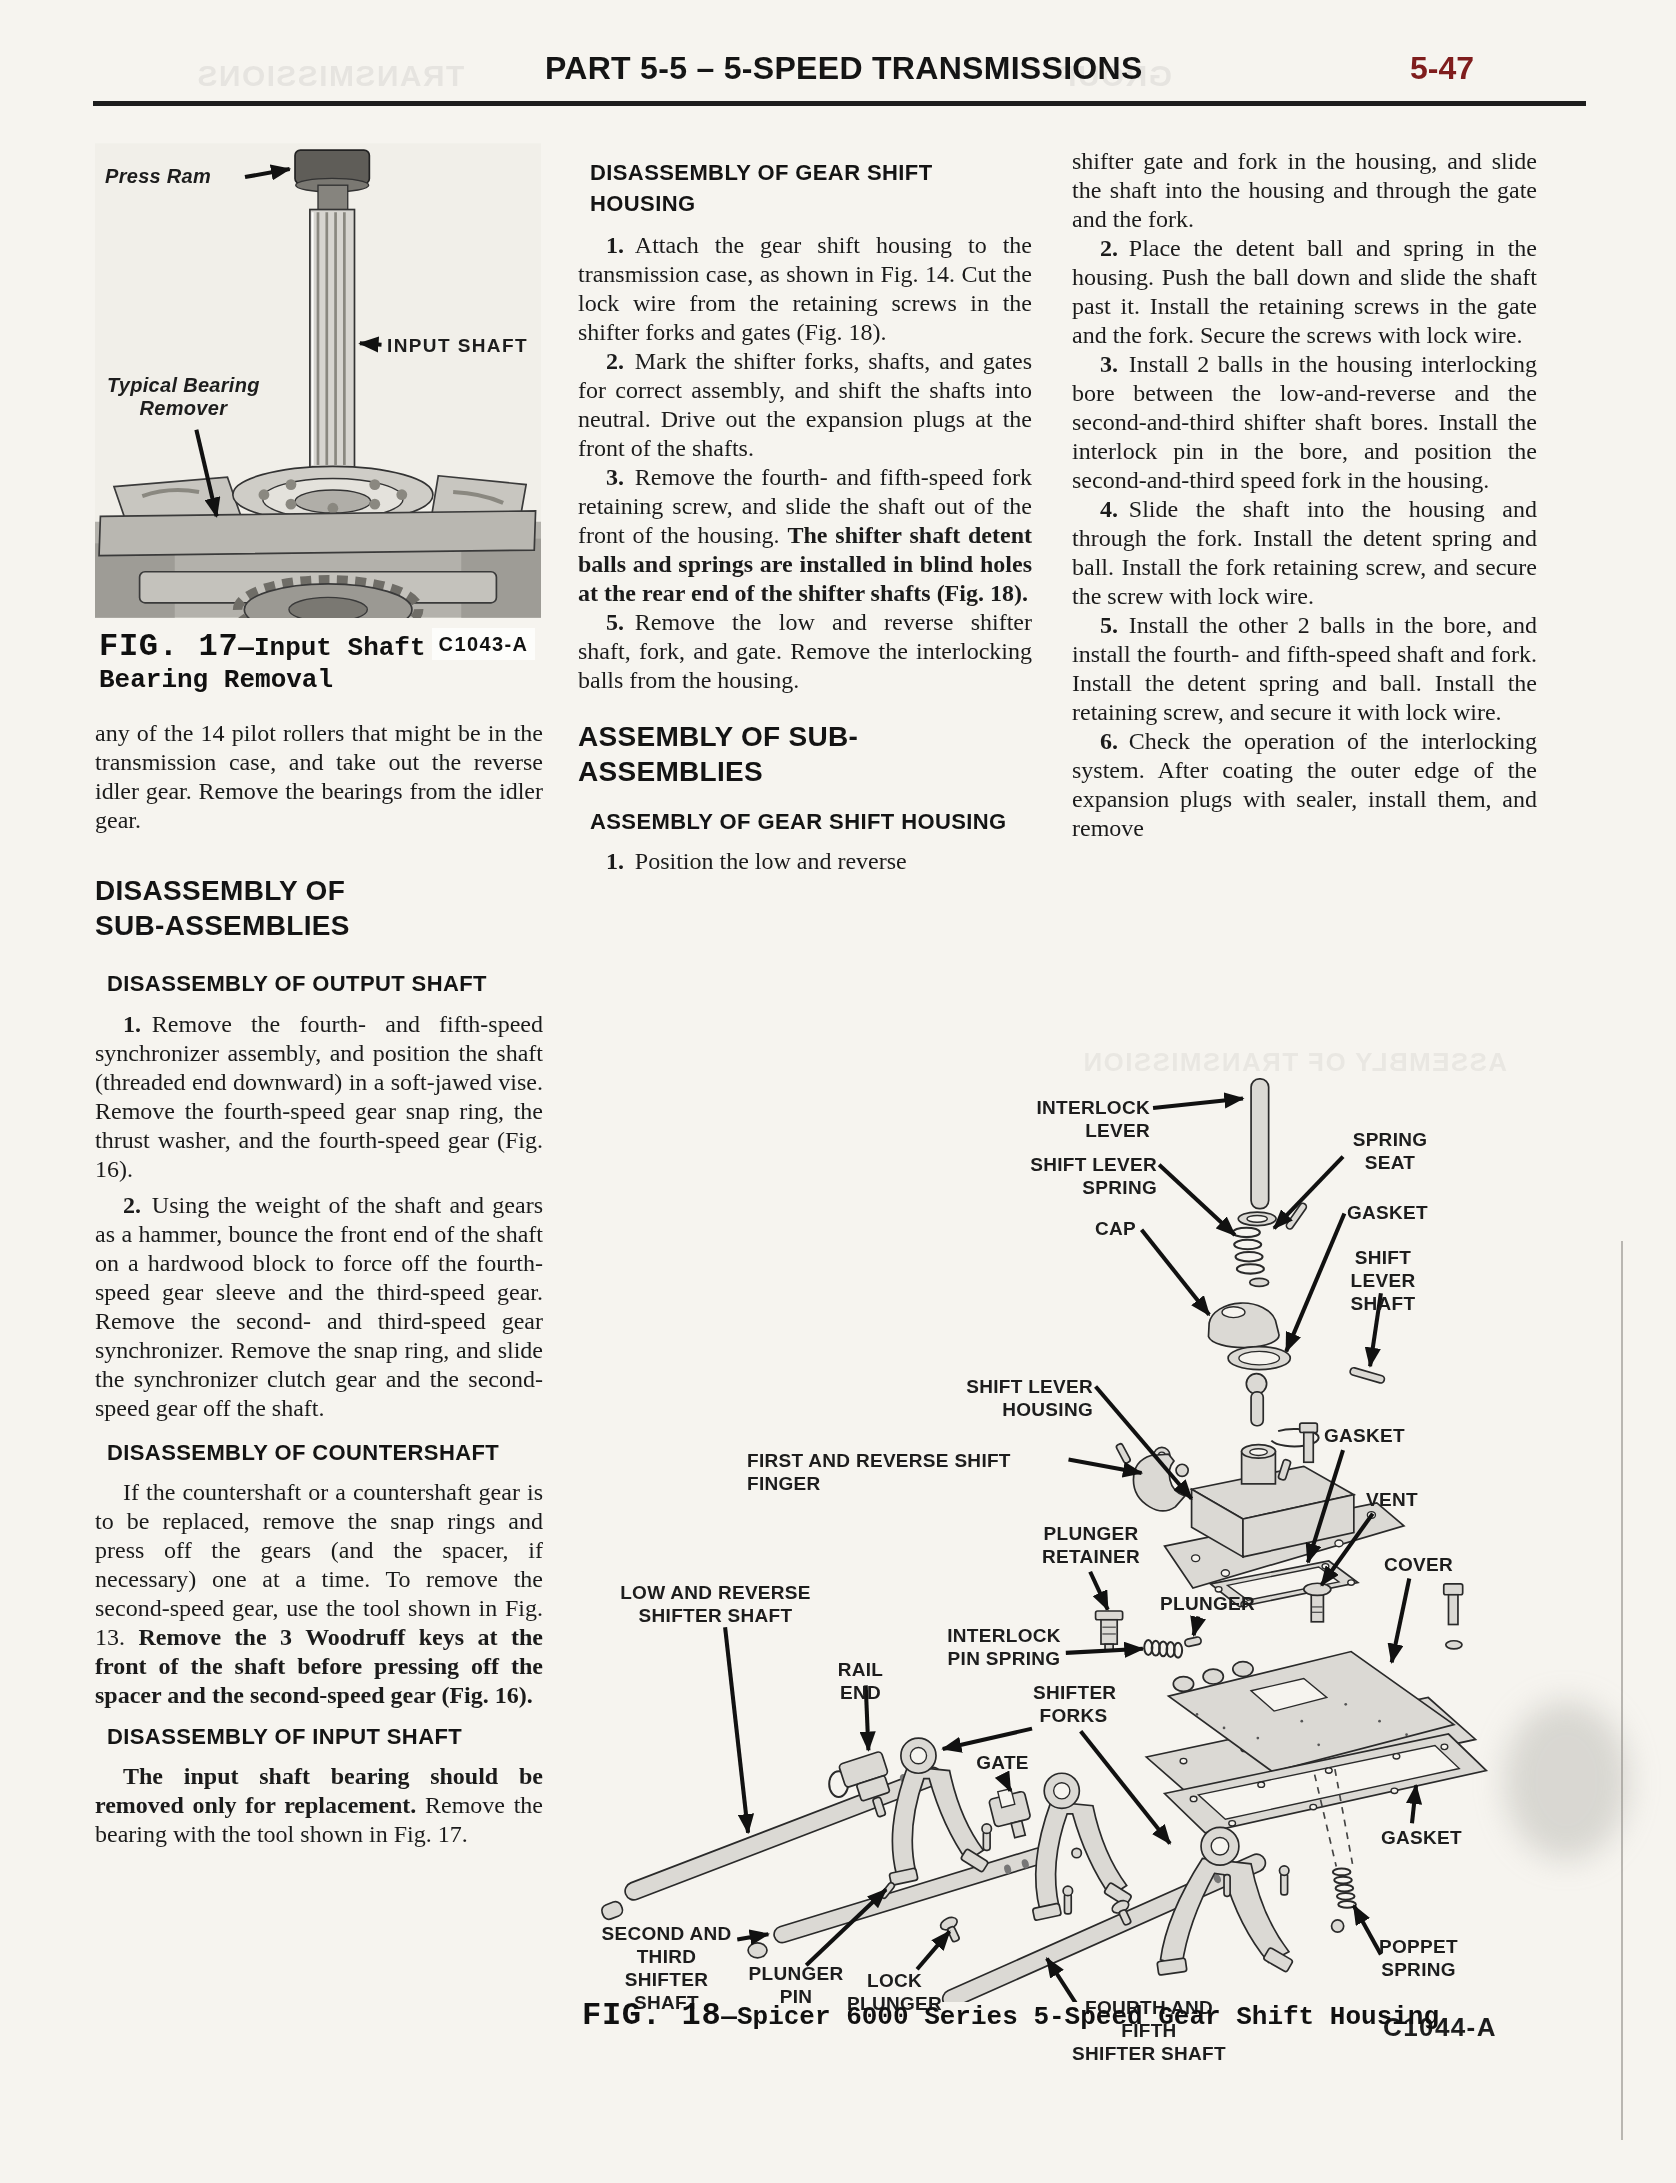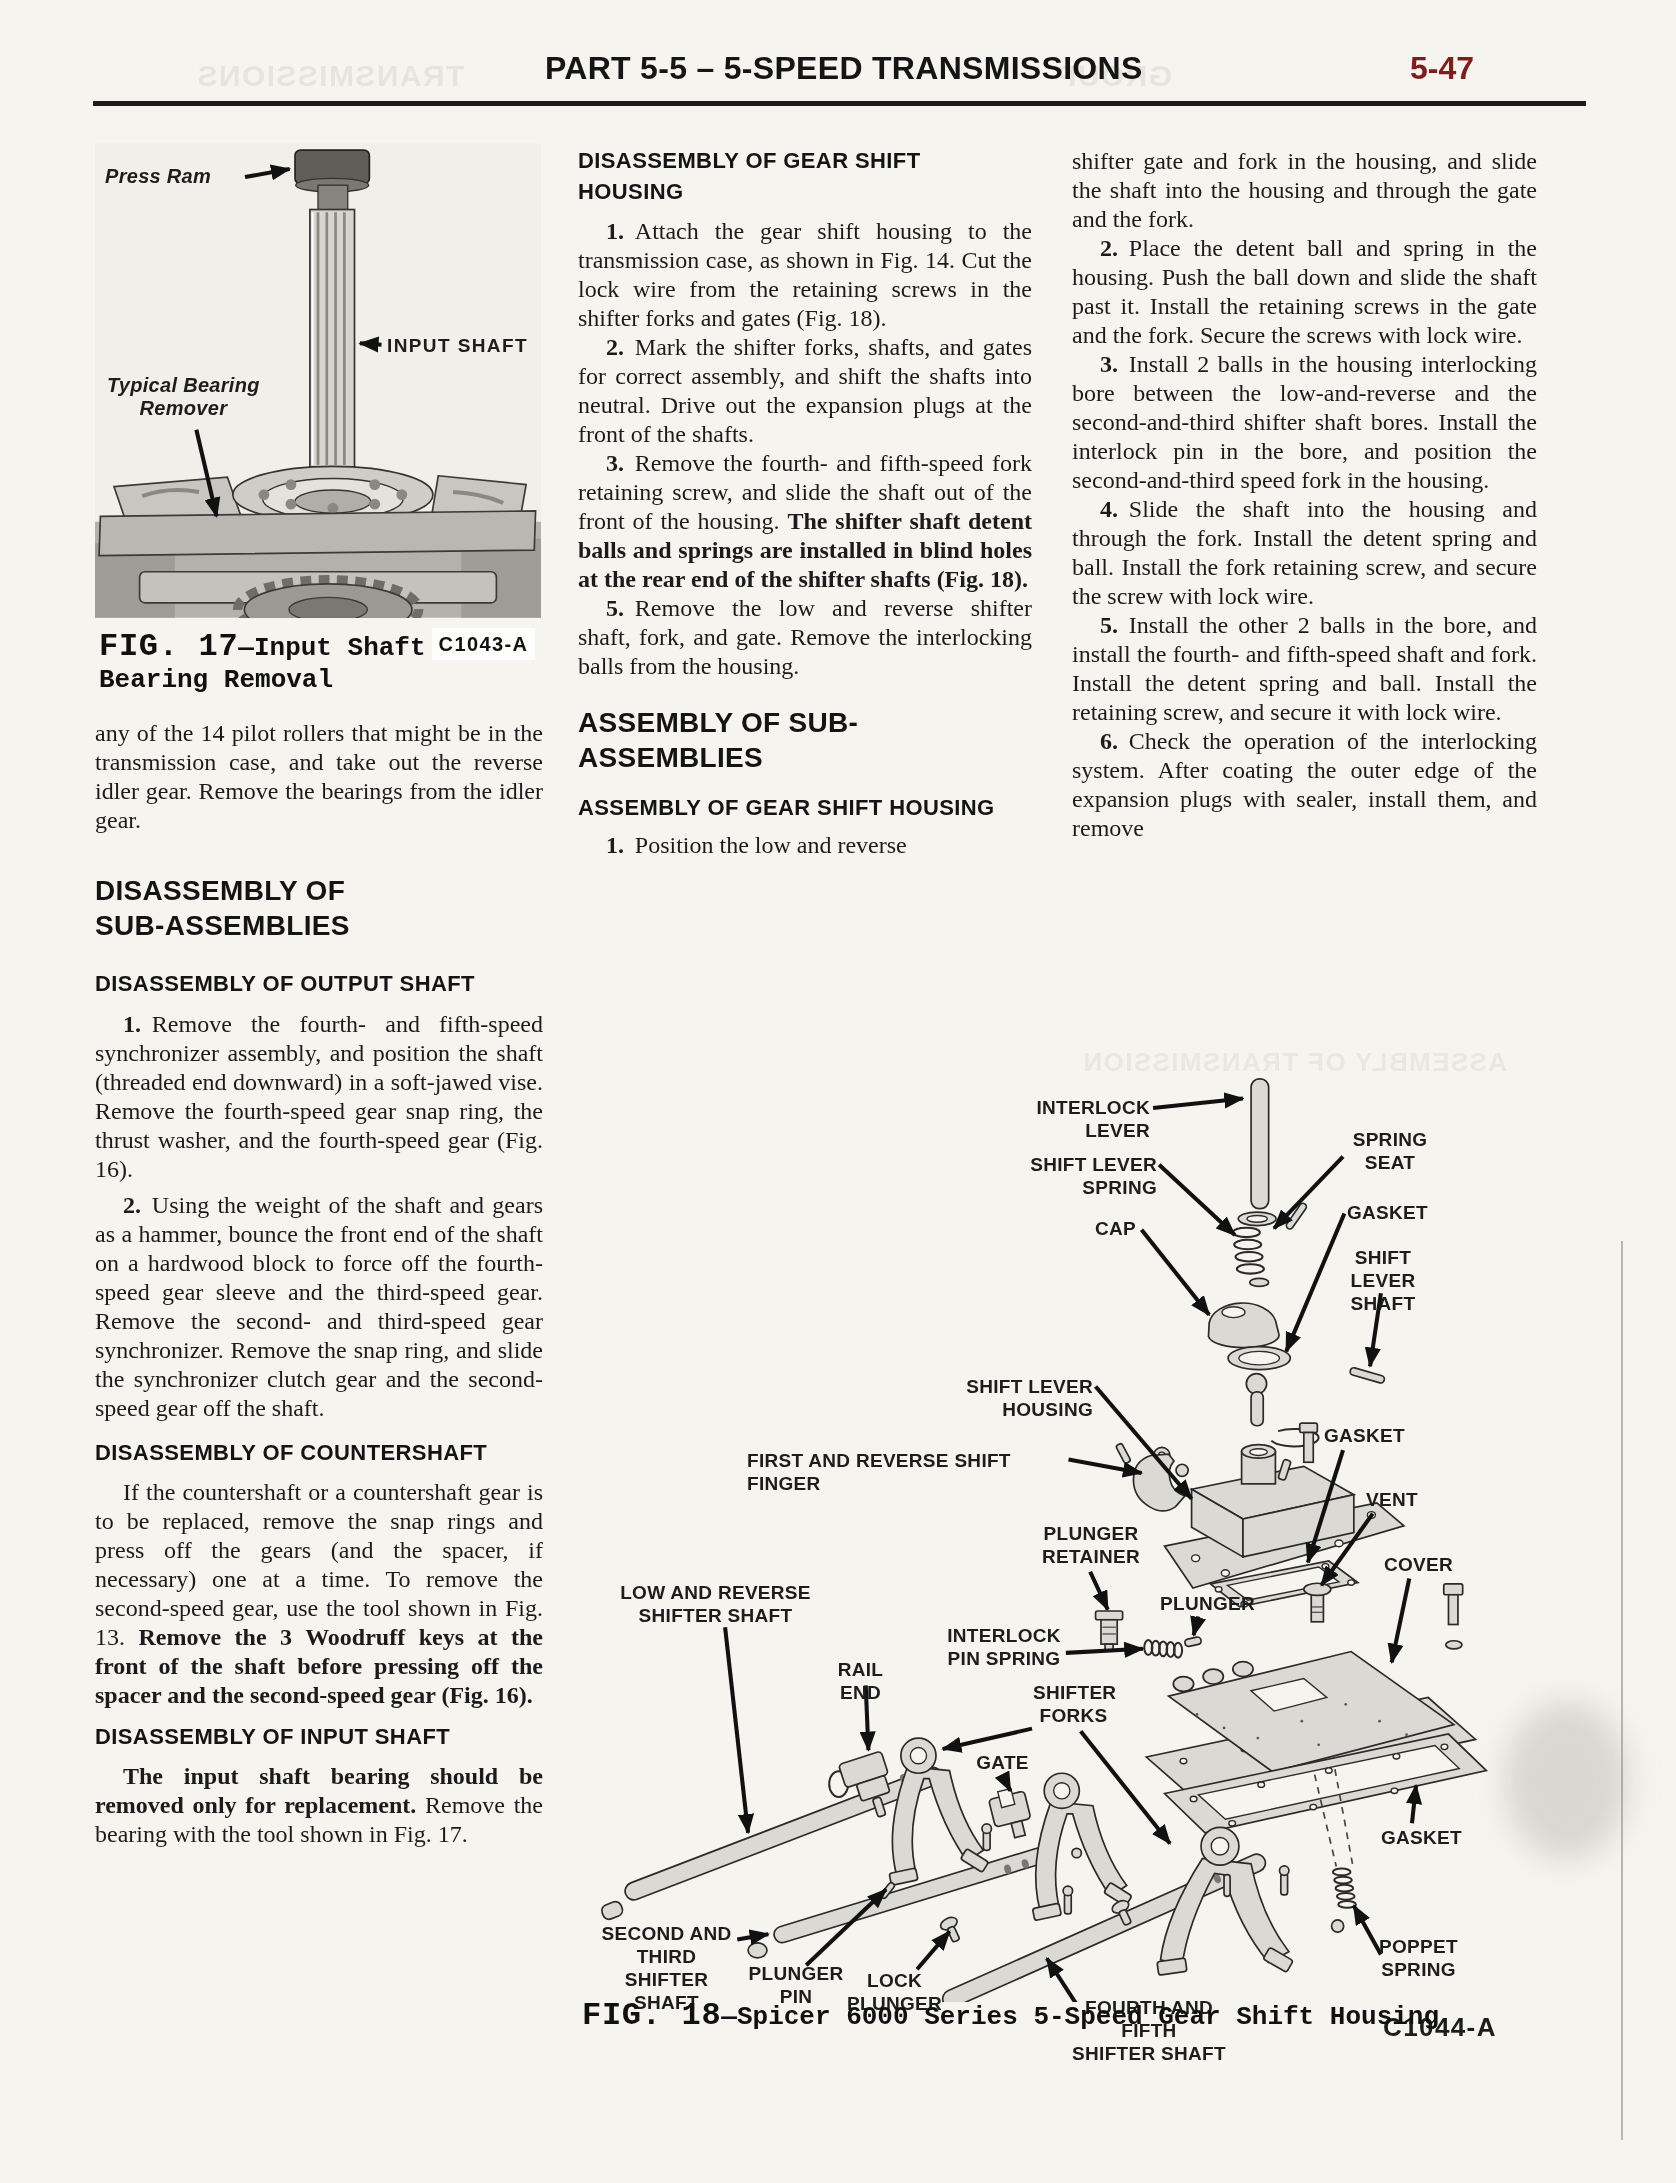--- a/index.html
+++ b/index.html
@@ -17,21 +17,21 @@
   .smudge{position:absolute;left:1504px;top:1701px;width:125px;height:159px;border-radius:50%;
           background:rgba(150,148,142,.30);filter:blur(15px);}
   
   .col{position:absolute;}
   .para{font:24px/29px "Liberation Serif",serif;text-align:justify;margin:0;}
   .para .num{font-weight:700;padding-right:10.8px;}
   .b{font-weight:700;}
   .indent{text-indent:28px;}
   .h-big{font:800 28px/35px "Liberation Sans",sans-serif;letter-spacing:0.3px;color:#141414;
          white-space:pre-line;margin:0;}
-  .h-small{font:700 22px/27px "Liberation Sans",sans-serif;letter-spacing:0.4px;color:#141414;margin:0;}
+  .h-small{font:700 22px/27px "Liberation Sans",sans-serif;letter-spacing:0.4px;color:#141414;margin:12px;}
   
   .figwrap{position:relative;}
   .lbl{position:absolute;font:700 19px/23px "Liberation Sans",sans-serif;letter-spacing:0.3px;
        color:#1d1d1d;white-space:pre-line;}
   .lbl.it{font-style:italic;font-weight:600;font-size:20px;}
   .codebox{position:absolute;background:#fdfdfb;display:flex;align-items:center;justify-content:center;
            font:800 20px "Liberation Sans",sans-serif;letter-spacing:1.4px;color:#111;}
   .figcap{font-family:Liberation Mono, monospace;color:#101010;margin:4px;}
   .figcap .no{font-size:32px;font-weight:800;letter-spacing:0.7px;}
   .figcap .rest{font-size:26px;font-weight:700;}

